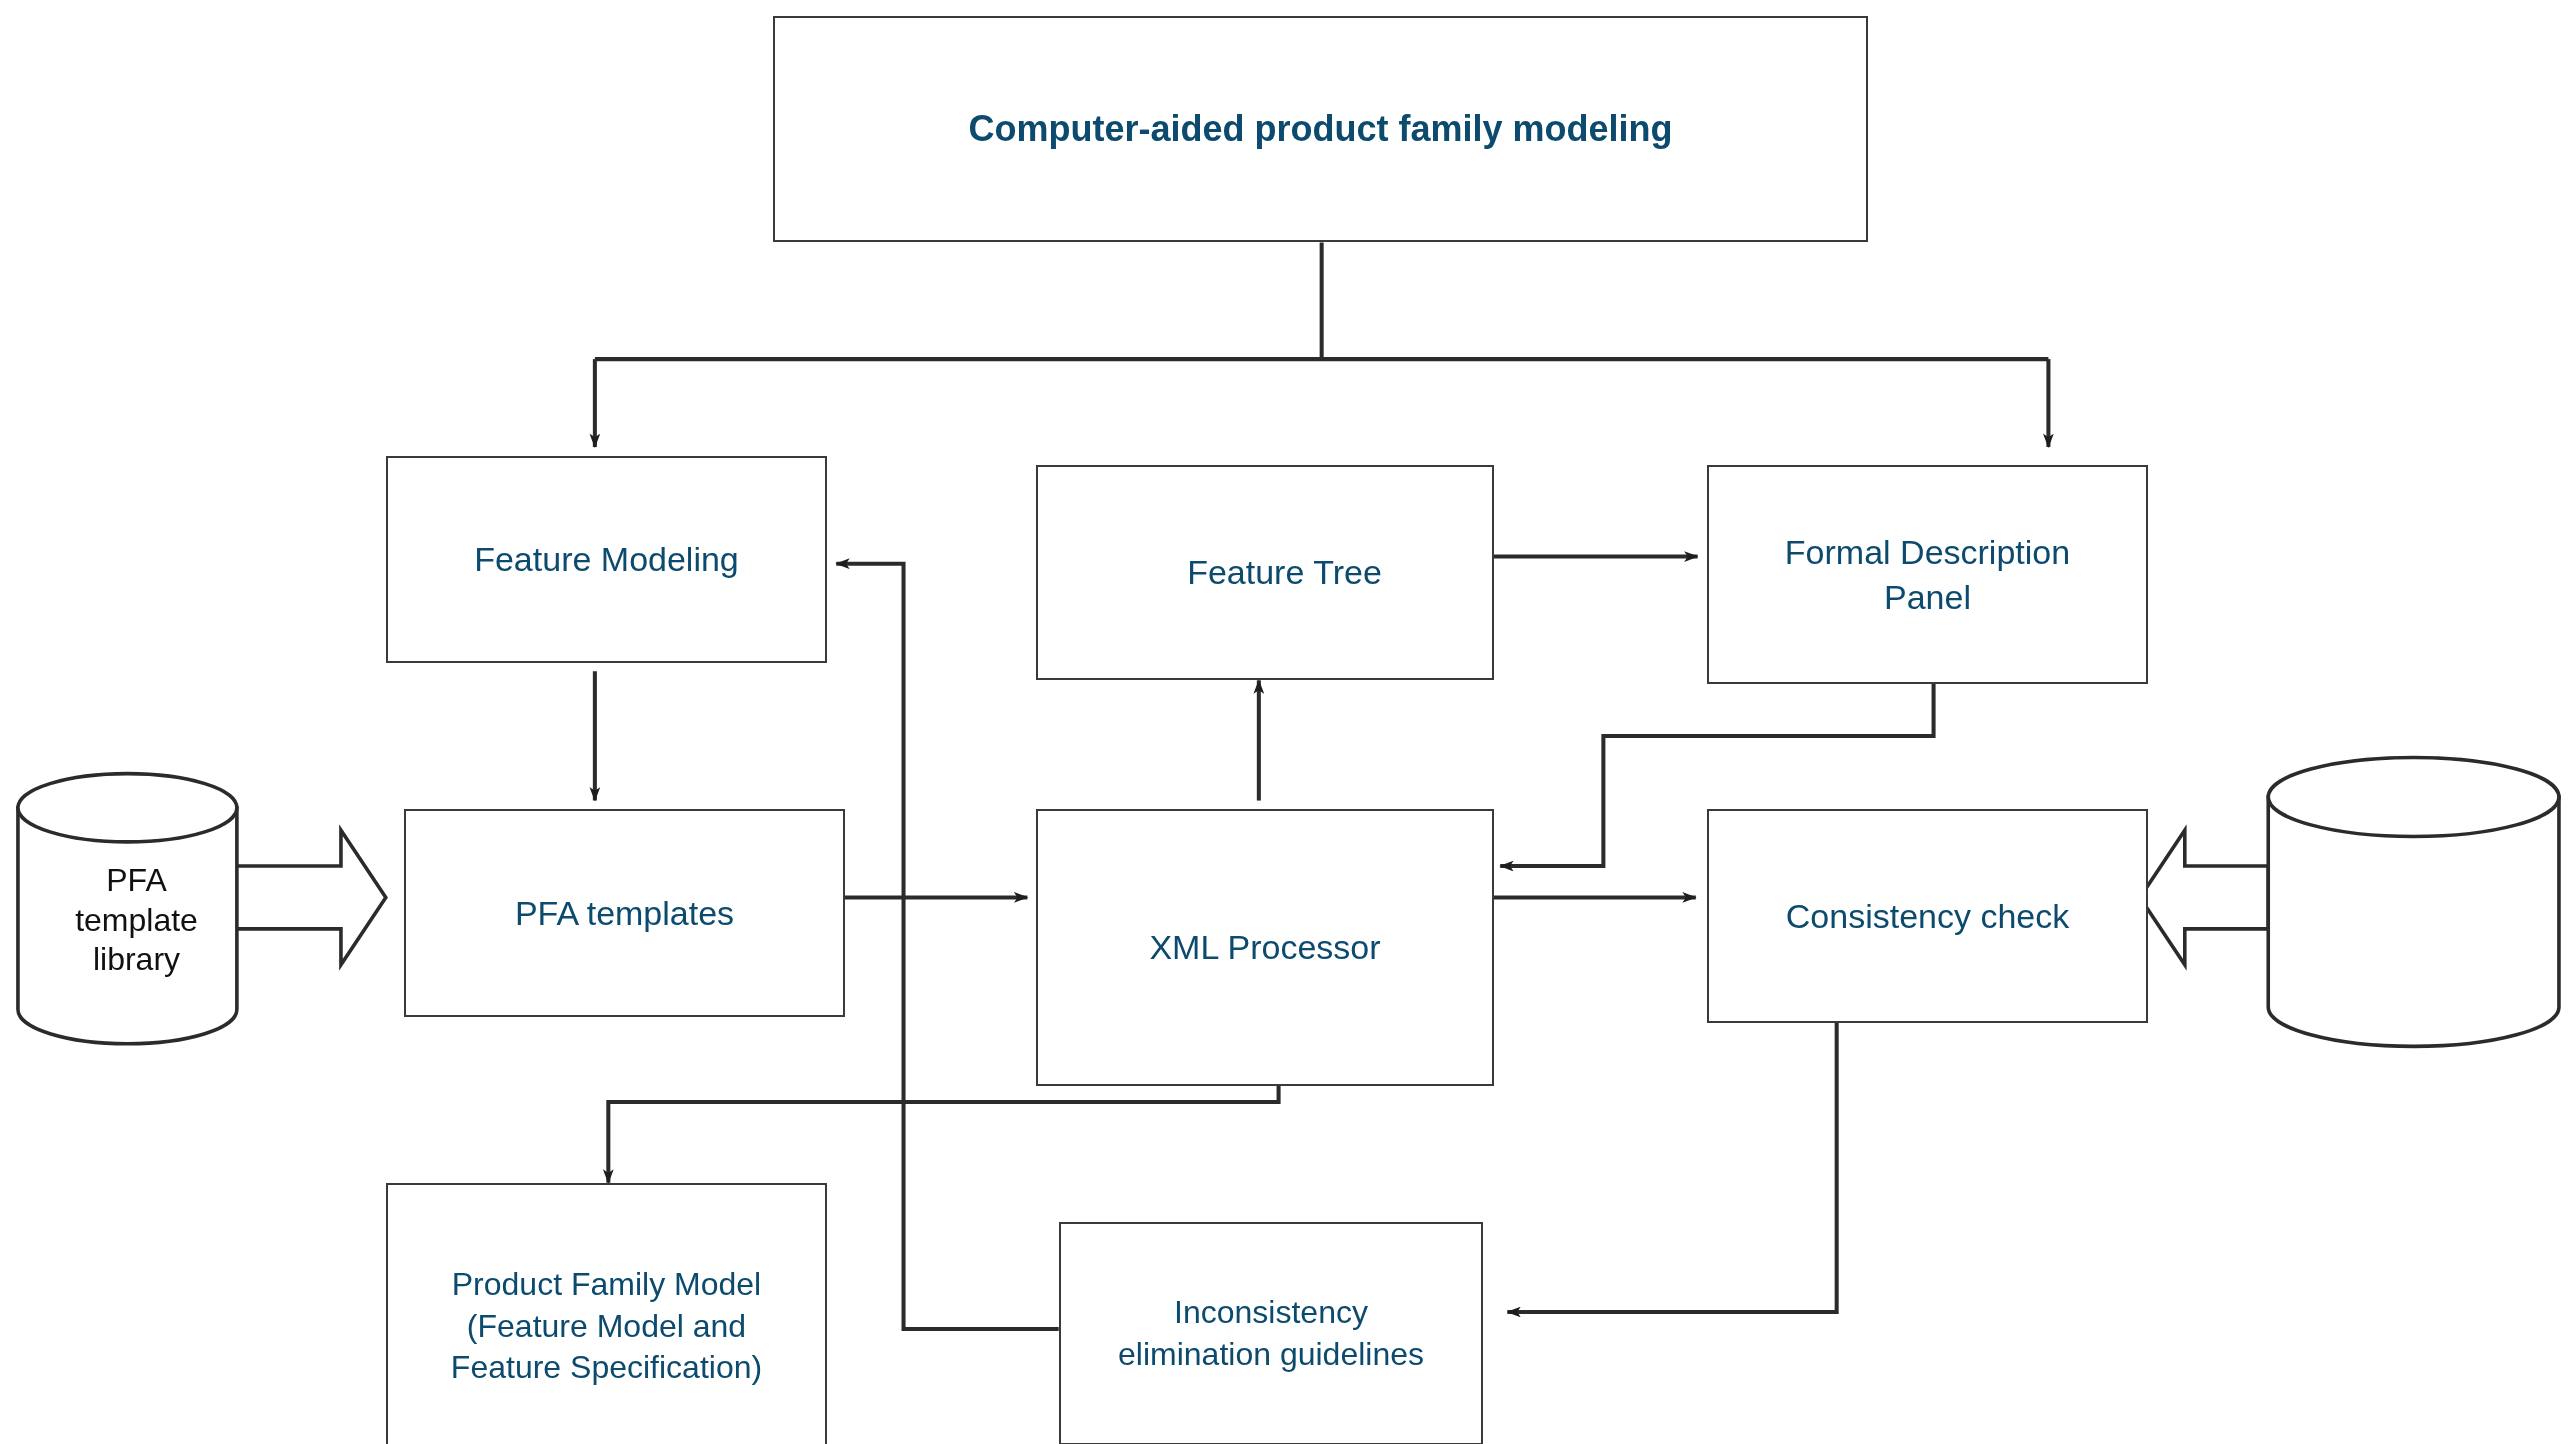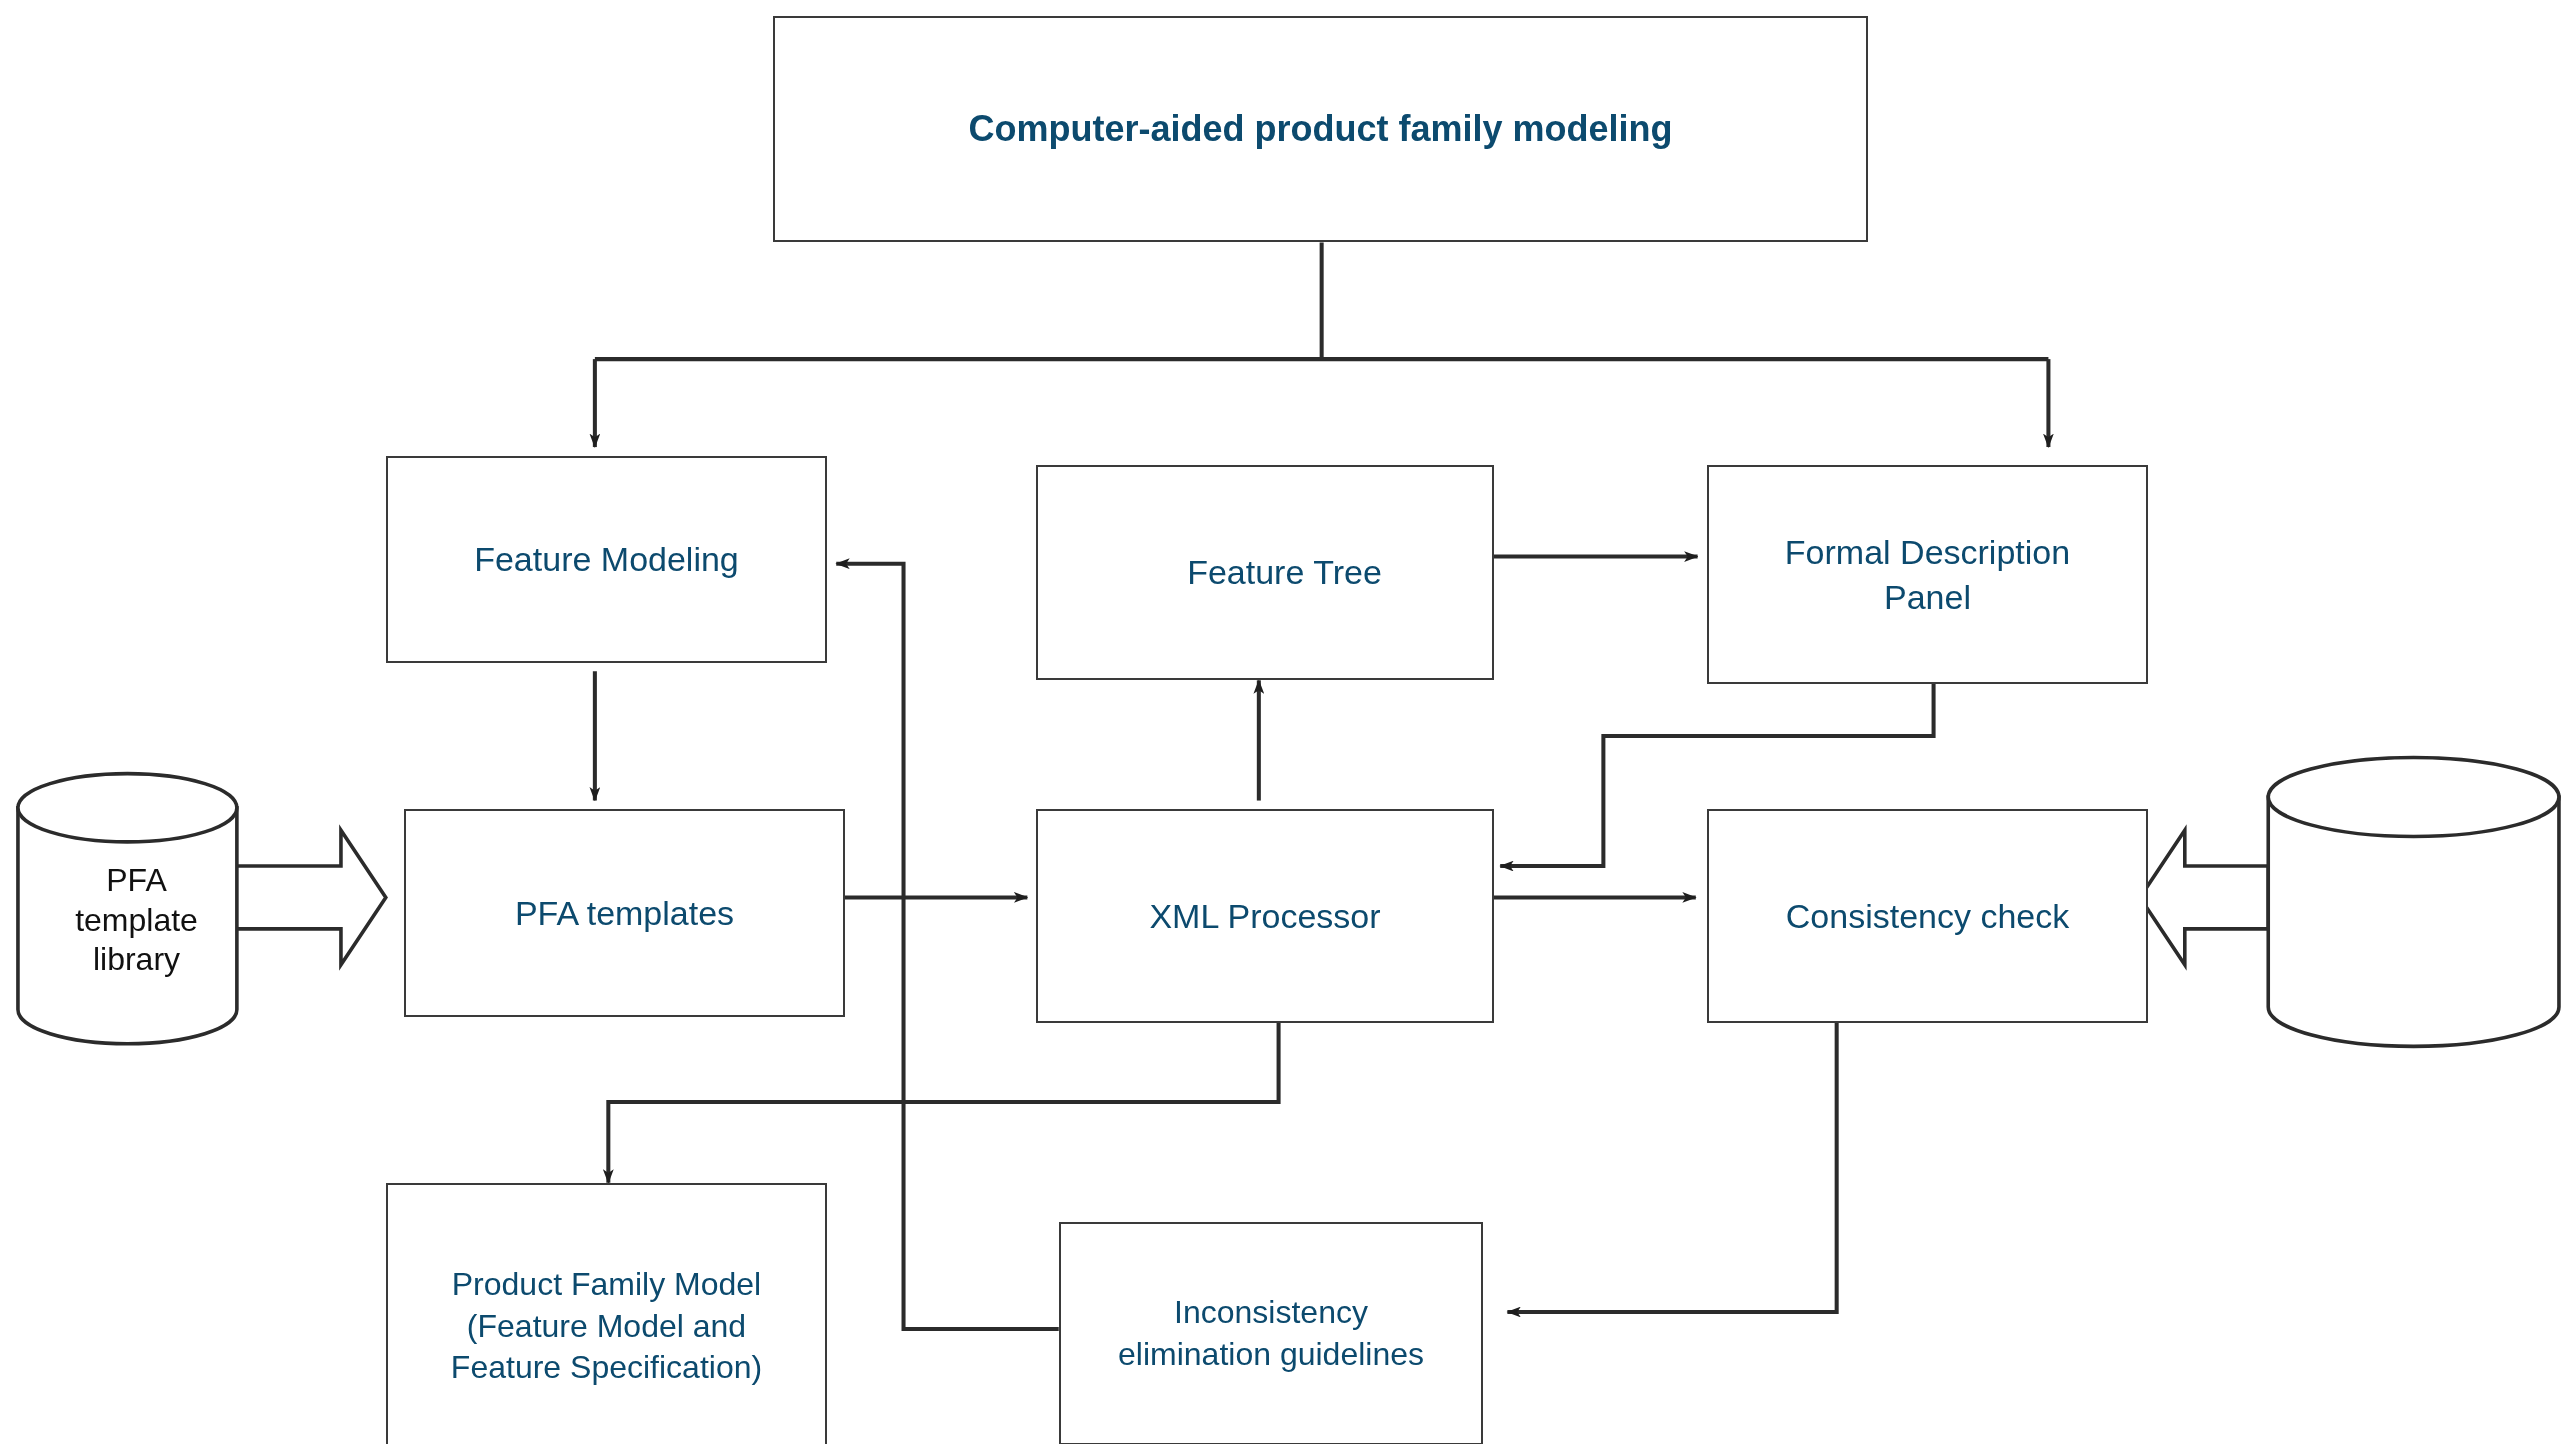--- a/index.html
+++ b/index.html
@@ -81,21 +81,21 @@
 
   <div class="node proc-node" style="left:1707px;top:465px;width:441px;height:219px;">
     <span class="lbl">Formal Description
 Panel</span>
   </div>
 
   <div class="node proc-node" style="left:404px;top:809px;width:441px;height:208px;">
     <span class="lbl">PFA templates</span>
   </div>
 
-  <div class="node proc-node" style="left:1036px;top:809px;width:458px;height:214px;">
+  <div class="node proc-node" style="left:1036px;top:809px;width:458px;height:277px;">
     <span class="lbl">XML Processor</span>
   </div>
 
   <div class="node proc-node" style="left:1707px;top:809px;width:441px;height:214px;">
     <span class="lbl">Consistency check</span>
   </div>
 
   <div class="node proc-node" style="left:386px;top:1183px;width:441px;height:287px;font-size:32px;">
     <span class="lbl">Product Family Model
 (Feature Model and

